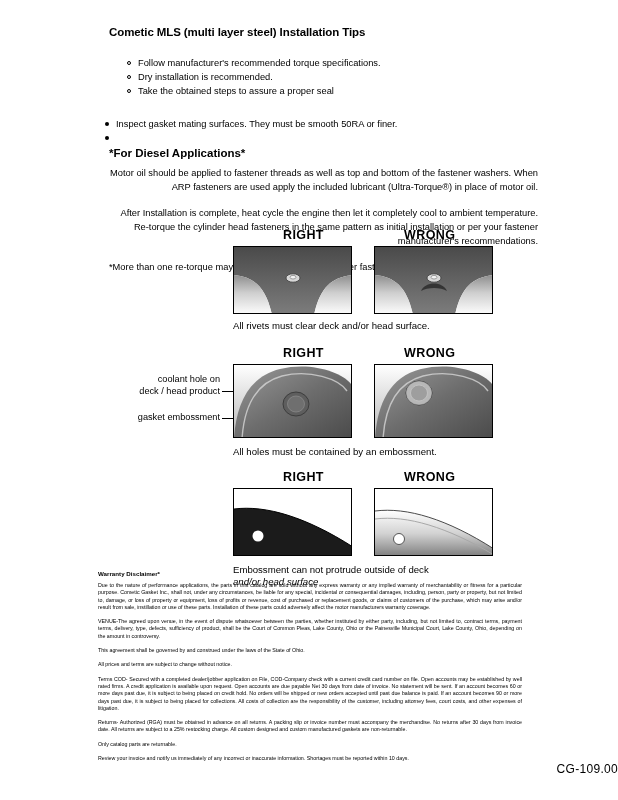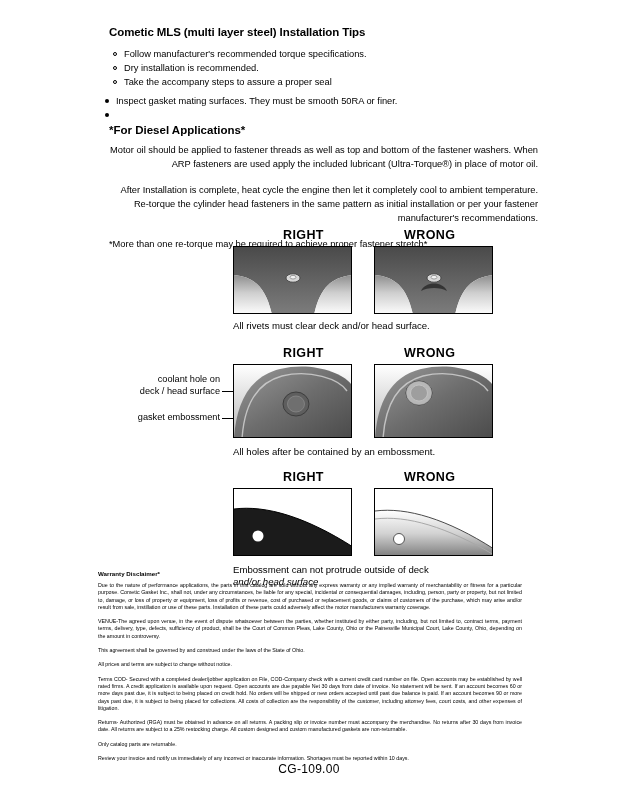--- a/index.html
+++ b/index.html
@@ -29,21 +29,21 @@
     width: 440px;
   }
   h1.title {
     font-size: 11.5px;
     font-weight: bold;
     margin: 0 0 9px 11px;
     letter-spacing: -0.1px;
   }
   ul.bullets {
     list-style: none;
-    margin: 4px;
+    margin: 18px;
     padding: 0;
   }
   ul.bullets > li {
     position: relative;
     font-size: 9.3px;
     line-height: 14.2px;
     padding-left: 22px;
     margin-bottom: 0px;
   }
   ul.bullets > li .hollow {
@@ -155,37 +155,37 @@
     font-size: 5.3px;
     line-height: 7.3px;
     margin: 0 0 7px 0;
     text-align: justify;
   }
   .partnum {
     position: absolute;
     left: 0;
     top: 762px;
     width: 618px;
-    text-align: center;
+    text-align: right;
     font-size: 12px;
     letter-spacing: 0.3px;
   }
 </style>
 </head>
 <body>
 
 <div class="page">
 
   <div class="content">
     <h1 class="title">Cometic MLS (multi layer steel) Installation Tips</h1>
 
     <ul class="bullets">
       <li><span class="hollow"></span><span>Follow manufacturer's recommended torque specifications.</span></li>
       <li><span class="hollow"></span><span>Dry installation is recommended.</span></li>
-      <li><span class="hollow"></span><span>Take the accompany steps to assure a proper seal</span></li>
+      <li><span class="hollow"></span><span>Take the obtained steps to assure a proper seal</span></li>
     </ul>
 
     <ul class="sub">
       <li><span class="dot"></span><span>Inspect gasket mating surfaces.  They must be smooth 50RA or finer.</span></li>
       <li><span class="dot"></span></li>
     </ul>
 
     <h2 class="subhead">*For Diesel Applications*</h2>
     <p class="para">Motor oil should be applied to fastener threads as well as top and bottom of the fastener washers. When ARP fasteners are used apply the included lubricant (Ultra-Torque®) in place of motor oil.</p>
     <p class="para">After Installation is complete, heat cycle the engine then let it completely cool to ambient temperature. Re-torque the cylinder head fasteners in the same pattern as initial installation or per your fastener manufacturer's recommendations.</p>
@@ -250,21 +250,21 @@
     </div>
 
     <div class="figrow" style="margin-top:8px;">
       <div class="labels" style="height:18px;">
         <span class="lab" style="left:283px; top:0;">RIGHT</span>
         <span class="lab" style="left:404px; top:0;">WRONG</span>
       </div>
       <div class="panelpair" style="height:78px;">
 
         <span class="calloutlab" style="left:100px; top:10px; width:120px;">coolant hole on</span>
-        <span class="calloutlab" style="left:80px; top:22px; width:140px;">deck / head surface</span>
+        <span class="calloutlab" style="left:80px; top:22px; width:140px;">deck / head product</span>
         <span class="calloutlab" style="left:85px; top:48px; width:135px;">gasket embossment</span>
         <div class="leader" style="left:222px; top:27px; width:64px;"></div>
         <div class="leader" style="left:222px; top:54px; width:47px;"></div>
 
         <div class="panel" style="left:233px; top:0; width:119px; height:74px;">
           <svg width="119" height="74" viewBox="0 0 119 74">
             <defs>
               <linearGradient id="g3a" x1="0" y1="0" x2="1" y2="1">
                 <stop offset="0" stop-color="#9a9a9a"></stop>
                 <stop offset="0.5" stop-color="#6d6d6d"></stop>
@@ -298,21 +298,21 @@
             <rect x="0" y="0" width="119" height="74" fill="url(#g4b)"></rect>
             <path d="M0,74 C2,40 14,12 46,4 C78,-4 112,8 119,22 V74 Z" fill="url(#g4a)"></path>
             <path d="M8,74 C10,42 22,18 48,11 C76,4 105,14 113,26" fill="none" stroke="#d6d6d6" stroke-width="1.4" opacity="0.8"></path>
             <ellipse cx="44" cy="28" rx="13" ry="12" fill="#8e8e8e" stroke="#3d3d3d" stroke-width="1"></ellipse>
             <path d="M31,28 a13,12 0 0 1 26,0 a13,12 0 0 1 -26,0 Z" fill="#d9d9d9" opacity="0.55"></path>
             <ellipse cx="44" cy="28" rx="8.5" ry="8" fill="#9e9e9e" stroke="#c8c8c8" stroke-width="0.8"></ellipse>
           </svg>
         </div>
       </div>
       <div style="position:relative; height:22px;">
-        <span class="caption" style="left:233px; top:4px;">All holes after be contained by an embossment.</span>
+        <span class="caption" style="left:233px; top:4px;">All holes must be contained by an embossment.</span>
       </div>
     </div>
 
     <div class="figrow" style="margin-top:6px;">
       <div class="labels" style="height:18px;">
         <span class="lab" style="left:283px; top:0;">RIGHT</span>
         <span class="lab" style="left:404px; top:0;">WRONG</span>
       </div>
       <div class="panelpair" style="height:72px;">
         <div class="panel" style="left:233px; top:0; width:119px; height:68px;">

